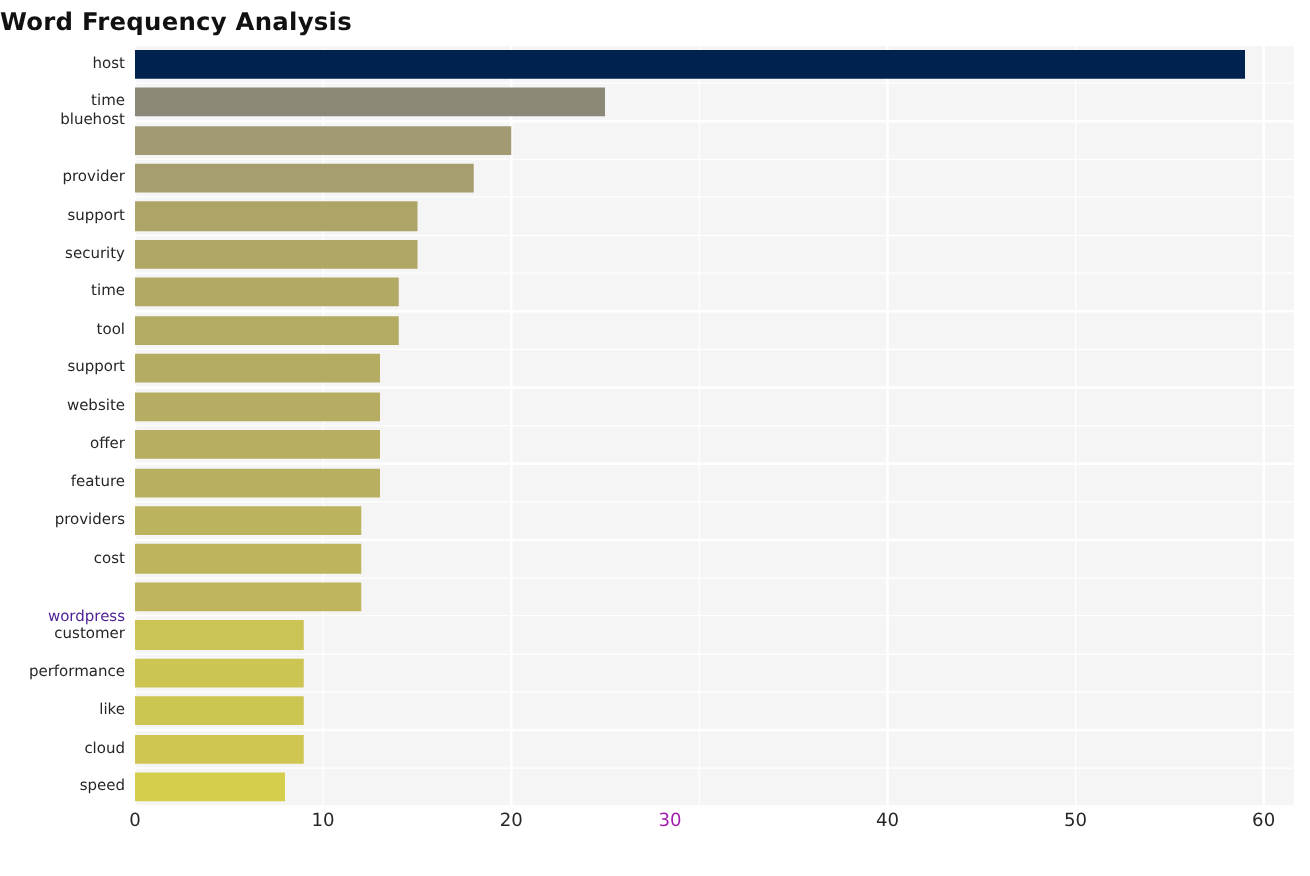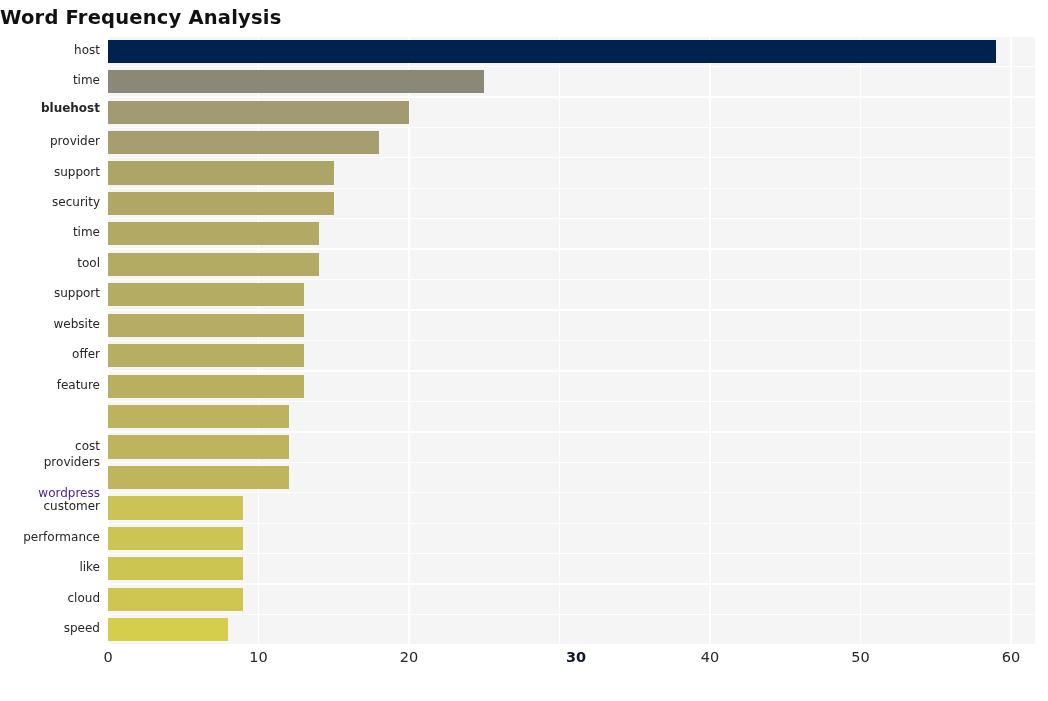--- a/index.html
+++ b/index.html
@@ -226,43 +226,43 @@
         </div>
         <div class="bar-row" style="top: 578.55px; height: 30.45px; width: 927px;">
           <div class="bar" title="speed: 8" style="width: 120.39px; height: 23.2029px; top: 3.62355px; background: rgb(213, 205, 76);"></div>
         </div>
       </div>
   </div>
 
   <div id="ytick-labels">
       <div class="ytick-label" style="top: 7.725px; color: rgb(38, 38, 38);">host</div>
       <div class="ytick-label" style="top: 38.175px; color: rgb(38, 38, 38);">time</div>
-      <div class="ytick-label" style="top: 66px; color: rgb(38, 38, 38); font-weight: bold;">bluehost</div>
+      <div class="ytick-label" style="top: 53px; color: rgb(38, 38, 38);">bluehost</div>
       <div class="ytick-label" style="top: 99.075px; color: rgb(38, 38, 38);">provider</div>
       <div class="ytick-label" style="top: 129.525px; color: rgb(38, 38, 38);">support</div>
       <div class="ytick-label" style="top: 159.975px; color: rgb(38, 38, 38);">security</div>
       <div class="ytick-label" style="top: 190.425px; color: rgb(38, 38, 38);">time</div>
       <div class="ytick-label" style="top: 220.875px; color: rgb(38, 38, 38);">tool</div>
       <div class="ytick-label" style="top: 251.325px; color: rgb(38, 38, 38);">support</div>
       <div class="ytick-label" style="top: 281.775px; color: rgb(38, 38, 38);">website</div>
       <div class="ytick-label" style="top: 312.225px; color: rgb(38, 38, 38);">offer</div>
       <div class="ytick-label" style="top: 342.675px; color: rgb(38, 38, 38);">feature</div>
-      <div class="ytick-label" style="top: 373.125px; color: rgb(38, 38, 38); margin-top: 47px;">providers</div>
+      <div class="ytick-label" style="top: 373.125px; color: rgb(38, 38, 38);">providers</div>
       <div class="ytick-label" style="top: 403.575px; color: rgb(38, 38, 38);">cost</div>
       <div class="ytick-label" style="top: 451px; color: #4c1d95;">wordpress</div>
       <div class="ytick-label" style="top: 464.475px; color: rgb(38, 38, 38);">customer</div>
       <div class="ytick-label" style="top: 494.925px; color: rgb(38, 38, 38);">performance</div>
       <div class="ytick-label" style="top: 525.375px; color: rgb(38, 38, 38);">like</div>
       <div class="ytick-label" style="top: 555.825px; color: rgb(38, 38, 38);">cloud</div>
       <div class="ytick-label" style="top: 586.275px; color: rgb(38, 38, 38);">speed</div>
     </div>
   <div id="xtick-labels">
       <div class="xtick-label" style="left: 0px; color: rgb(38, 38, 38);">0</div>
       <div class="xtick-label" style="left: 150.487px; color: rgb(38, 38, 38);">10</div>
       <div class="xtick-label" style="left: 300.974px; color: rgb(38, 38, 38);">20</div>
-      <div class="xtick-label" style="left: 468px; color: #0f172a; font-weight: bold;">30</div>
+      <div class="xtick-label" style="left: 428px; color: #a21caf;">30</div>
       <div class="xtick-label" style="left: 601.948px; color: rgb(38, 38, 38);">40</div>
       <div class="xtick-label" style="left: 752.435px; color: rgb(38, 38, 38);">50</div>
       <div class="xtick-label" style="left: 902.922px; color: rgb(38, 38, 38);">60</div>
     </div>
 
 
 </div>
 
 </body></html>

